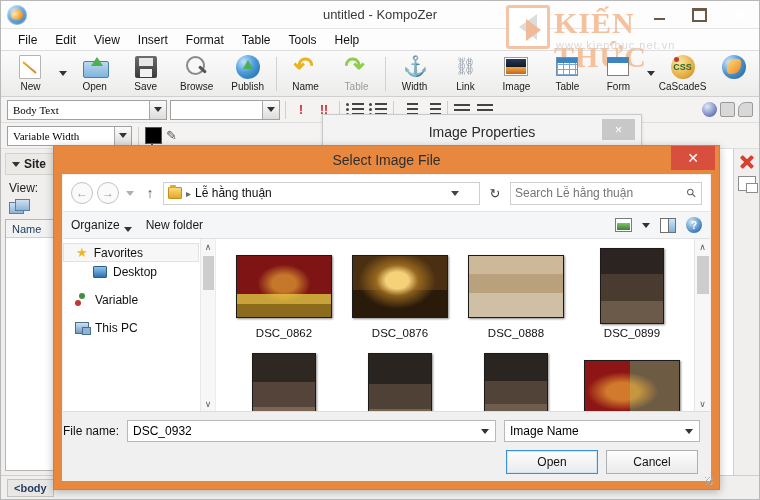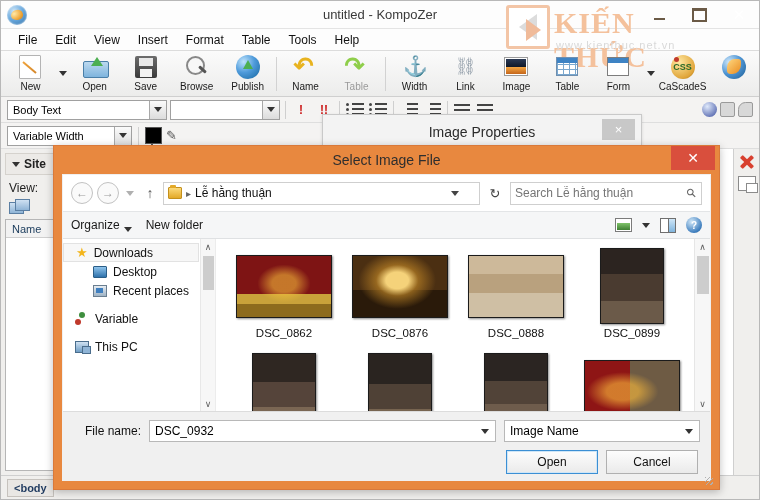--- a/index.html
+++ b/index.html
@@ -165,20 +165,21 @@
 
   
   .fmtbar {
     height:26px; background:#f4f3f2; display:flex; align-items:center; flex:none;
     border-bottom:1px solid #dedede; padding-left:6px; gap:3px;
   }
   .combo {
     height:20px; background:#fff; border:1px solid #a0a0a0;
     display:flex; align-items:center; font-size:11px; padding-left:5px;
     position:relative;
+    font-family:Liberation Serif, serif;
   }
   .combo .arrowbox {
     position:absolute; right:0; top:0; bottom:0; width:17px;
     background:linear-gradient(#fbfbfb,#dcdcdc); border-left:1px solid #a8a8a8;
     display:flex; align-items:center; justify-content:center;
   }
   .combo .arrowbox::after{ content:""; width:0;height:0;
     border-left:4px solid transparent;border-right:4px solid transparent;border-top:5px solid #333;}
   .fbtn { width:20px;height:20px; display:flex;align-items:center;justify-content:center;
           font-size:12px; color:#333; }
@@ -400,21 +401,21 @@
   .pic8 { background:
       radial-gradient(ellipse at 40% 50%, rgba(255,190,60,.6) 0 20%, transparent 45%),
       linear-gradient(90deg,#8e1515 0 48%, #6e5b44 48% 100%); }
 
   .files-scroll { position:absolute; right:0; top:0; bottom:0; width:16px;
                   background:#f7f7f7; border-left:1px solid #e6e6e6;
                   display:flex; flex-direction:column; align-items:center;}
   .fs-thumb { width:12px; height:38px; background:#cdcdcd; margin-top:2px; }
 
   
-  .fd-foot { background:#f0f0f0; border-top:1px solid #dcdcdc; padding:8px 10px 6px 22px; flex:none; }
+  .fd-foot { background:#f0f0f0; border-top:1px solid #dcdcdc; padding:8px 10px 6px 0; flex:none; }
   .foot-row1 { display:flex; align-items:center; gap:8px; }
   .fn-label { font-size:12px; color:#111; }
   .fn-input { flex:1; height:22px; border:1px solid #b8b8b8; background:#fff;
               display:flex; align-items:center; padding-left:5px; position:relative; font-size:12px;}
   .fn-input .arrowbox2 { position:absolute; right:3px; top:0; bottom:0; width:14px;
               display:flex;align-items:center;justify-content:center;}
   .fn-input .arrowbox2::after{content:"";width:0;height:0;border-left:4px solid transparent;
               border-right:4px solid transparent;border-top:5px solid #333;}
   .filter-sel { width:196px; height:22px; border:1px solid #b8b8b8; background:#fff;
               display:flex; align-items:center; padding-left:5px; position:relative; font-size:12px;}
@@ -714,29 +715,25 @@
         <div class="helpico">?</div>
       </div>
     </div>
 
     <div class="fd-content">
 
       <div class="fd-tree">
         <div style="padding:4px 16px 0 0">
           <div class="tree-item root sel">
             <span class="star">★</span>
-            <span>Downloads</span>
+            <span>Favorites</span>
           </div>
           <div class="tree-item child">
             <span class="ti-desktop"></span>
             <span>Desktop</span>
-          </div>
-          <div class="tree-item child">
-            <span class="ti-recent"></span>
-            <span>Recent places</span>
           </div>
           <div class="tree-gap"></div>
           <div class="tree-item root">
             <span class="ti-home"></span>
             <span>Variable</span>
           </div>
           <div class="tree-gap"></div>
           <div class="tree-item root">
             <span class="ti-pc"></span>
             <span>This PC</span>

